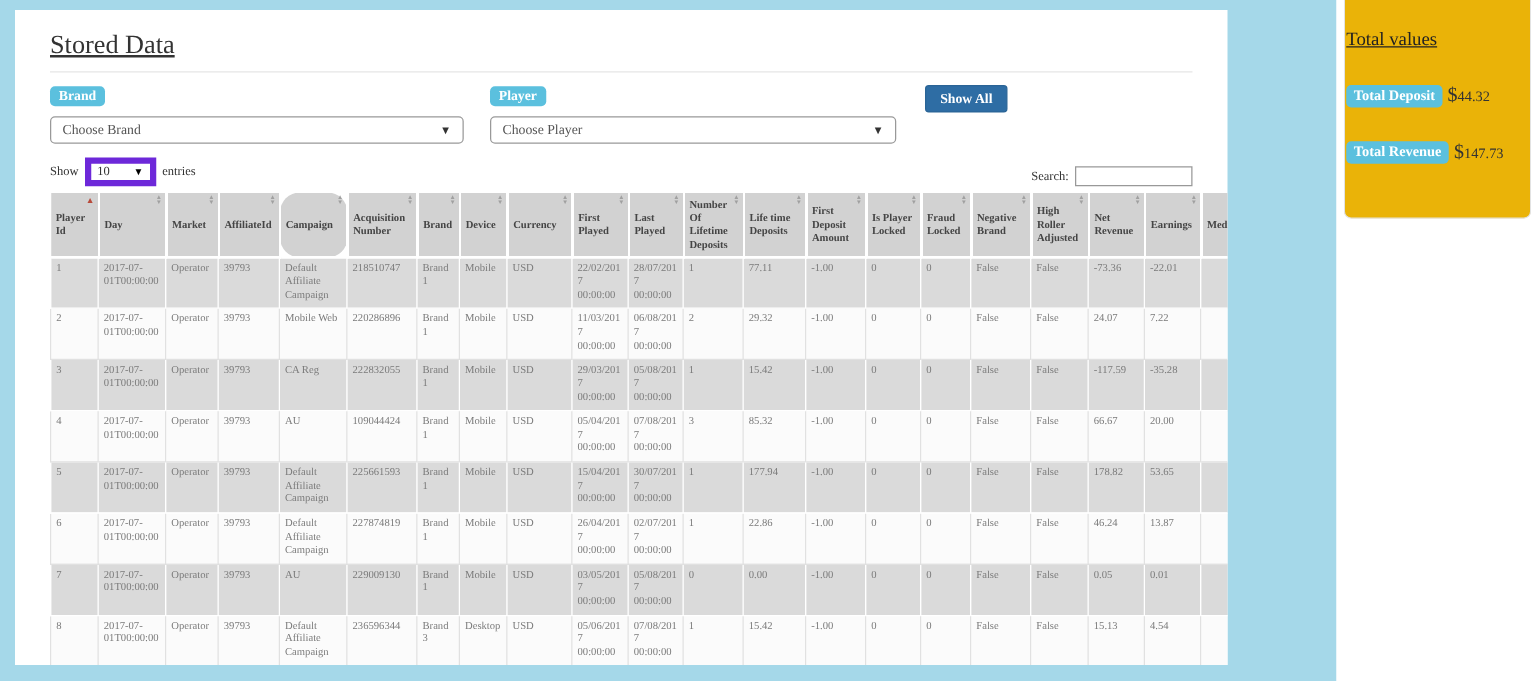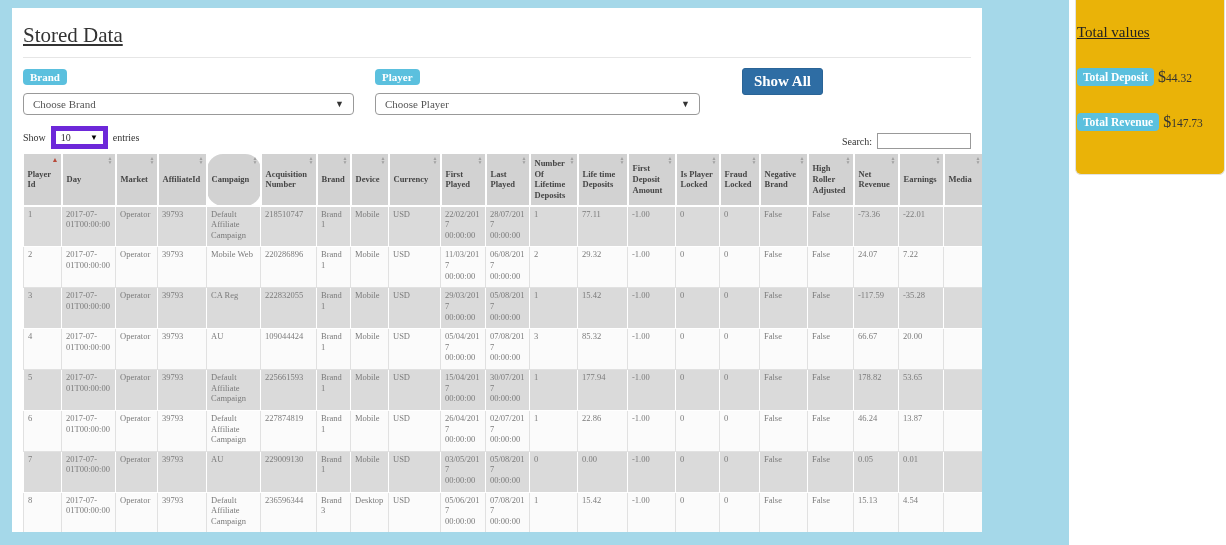--- a/index.html
+++ b/index.html
@@ -2,37 +2,37 @@
 <html><head>
 <meta charset="utf-8">
 <style>
   * { box-sizing: border-box; }
   html,body { margin:0; padding:0; background:#fff; }
   body { font-family: "Liberation Serif", serif; }
   .canvas { position:relative; width:1226px; height:545px; overflow:hidden; background:#fff; }
 
   
   .main-frame { position:absolute; left:0; top:0; width:1069px; height:545px; background:#a5d8e9; }
-  .panel { position:absolute; left:12px; top:8px; width:970px; height:524px; background:#fff; padding:0 11px; overflow:hidden; }
+  .panel { position:absolute; left:12px; top:8px; width:970px; height:524px; background:#fff; padding:0 28px; overflow:hidden; }
 
   h1.page-title { font-size:21px; font-weight:normal; text-decoration:underline; color:#333;
     margin:0; padding:15px 0 9px; border-bottom:1px solid #e6e6e6; }
 
   
   .filters-row { display:flex; align-items:flex-start; margin-top:9px; }
   .filter-group { width:331px; margin-right:21px; }
   .filter-group.player { width:325px; }
   .badge { background:#5bc0de; color:#fff; font-weight:bold; font-size:11px; padding:2px 7px;
     border-radius:4px; display:inline-block; }
   .select-box { margin-top:8px; height:22px; border:1px solid #999; border-radius:4px;
     display:flex; align-items:center; justify-content:space-between; padding:0 9px;
     font-size:11px; color:#555; background:#fff; cursor:pointer; }
   .caret { font-size:9px; color:#333; }
   .show-all { margin-left:auto; margin-right:148px; margin-top:1px; background:#2e6da4;
-    border:1px solid #2a6496; color:#fff; font-weight:bold; font-size:15px;
+    border:1px solid #2a6496; color:#fff; font-weight:bold; font-size:11px;
     padding:4px 11px; border-radius:3px; font-family:inherit; cursor:pointer; }
 
   
   .controls-row { display:flex; justify-content:space-between; align-items:flex-end;
     margin-top:11px; font-size:10px; color:#333; }
   .length-control { display:flex; align-items:center; }
   .mini-select { display:inline-flex; width:57px; justify-content:space-between; align-items:center;
     border:5px solid #6d28d9; padding:1px 5px; font-size:10px; margin:0 5px; background:#fff; cursor:pointer; }
   .mini-select .caret { font-size:8px; color:#000; }
   .search-control { display:flex; align-items:center; }

